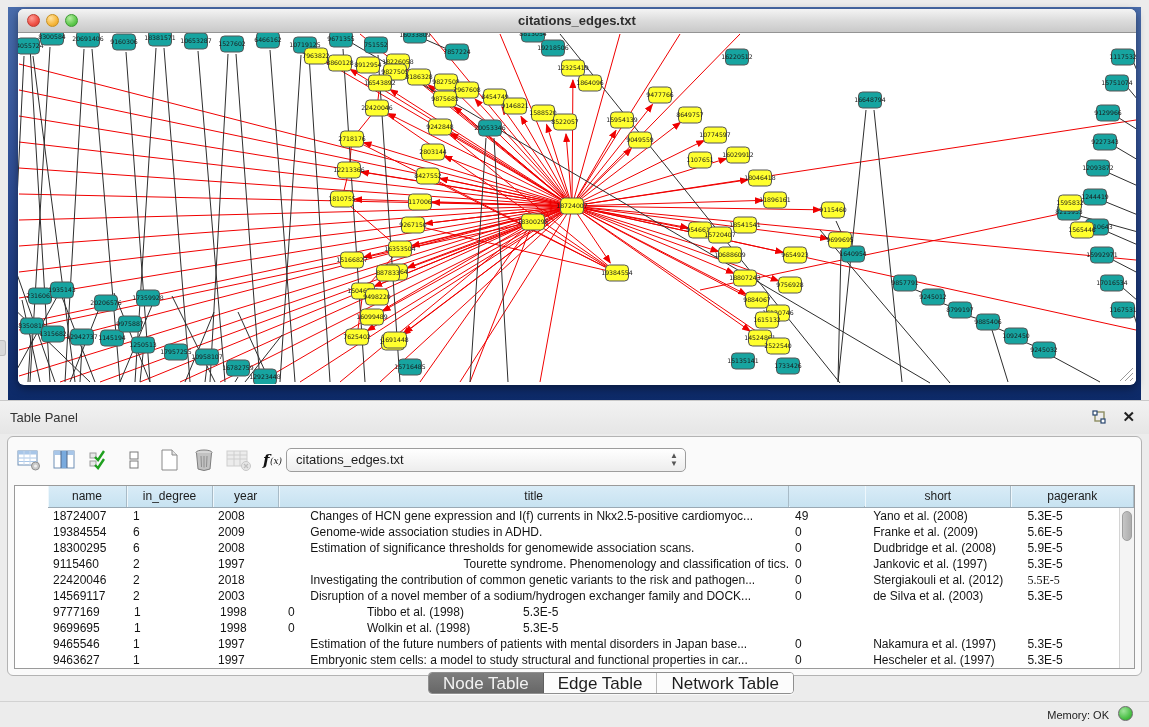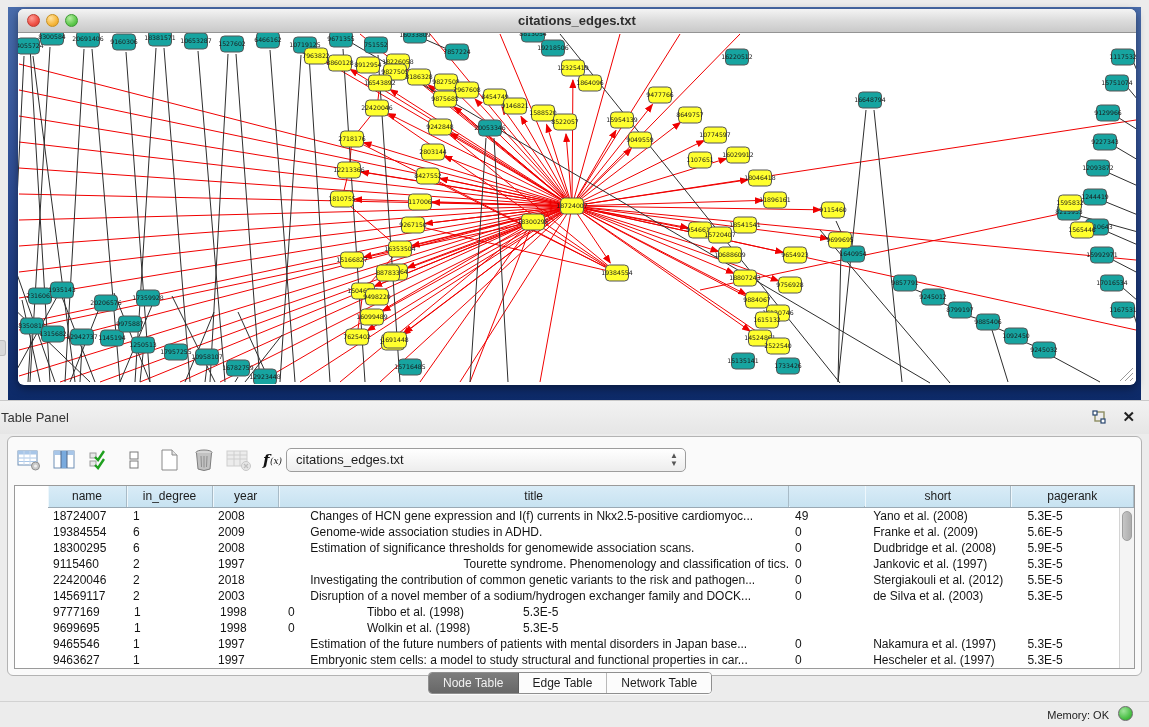--- a/index.html
+++ b/index.html
@@ -22,21 +22,21 @@
     font-size:13px; font-weight:bold; color:#2d2d2d; }
   .canvas { position:relative; width:1118px; height:351px; background:#fff;
     border-radius:0 0 5px 5px; overflow:hidden; }
   .canvas svg { display:block; }
   .edge-divider { position:absolute; left:0; top:340px; width:6px; height:16px;
     background:#d9d9d9; border:1px solid #bdbdbd; border-left:none; border-radius:0 3px 3px 0; }
 
   
   .tp-header { position:absolute; left:0; top:400px; width:1149px; height:34px;
     background:linear-gradient(180deg,#f2f2f2,#e6e6e6); border-top:1px solid #c9c9c9; }
-  .tp-title { position:absolute; left:1px; top:9px; font-size:13px; color:#333; }
+  .tp-title { position:absolute; left:10px; top:9px; font-size:13px; color:#333; }
   .tp-float { position:absolute; right:42px; top:9px; width:15px; height:15px; cursor:pointer; }
   .tp-close { position:absolute; right:14px; top:7px; font-size:15px; font-weight:bold; color:#222; cursor:pointer; }
 
   
   .panel { position:absolute; left:7px; top:436px; width:1135px; height:240px;
     background:#fafafa; border:1px solid #b3b3b3; border-radius:6px; }
   .toolbar { position:absolute; left:8px; top:8px; height:30px; display:flex; align-items:center; gap:9px; }
   .tbtn { width:26px; height:26px; display:flex; align-items:center; justify-content:center; cursor:pointer; }
   .combo { position:absolute; left:278px; top:11px; width:400px; height:24px;
     background:linear-gradient(180deg,#ffffff,#ededed); border:1px solid #9d9d9d; border-radius:5px;
@@ -55,21 +55,21 @@
   .td { overflow:hidden; white-space:nowrap; line-height:16px; }
   .scrollbar { position:absolute; right:0; top:22px; bottom:0; width:15px;
     background:#f4f4f4; border-left:1px solid #d4d4d4; }
   .thumb { position:absolute; left:2px; top:3px; width:10px; height:30px;
     background:linear-gradient(90deg,#c6c6c6,#adadad); border-radius:6px; border:1px solid #9e9e9e; cursor:pointer; }
 
   
   .tabs { position:absolute; left:428px; top:672px; height:22px; display:flex;
     border:1px solid #8f8f8f; border-radius:4px; overflow:hidden; background:#fcfcfc;
     box-shadow:0 1px 1px rgba(255,255,255,.8); }
-  .tab { font-size:12px; padding:0 14px; line-height:21px; color:#1d1d1d;
+  .tab { font-size:17px; padding:0 14px; line-height:21px; color:#1d1d1d;
     background:#fcfcfc; border-right:1px solid #b9b9b9; cursor:pointer; }
   .tab:last-child { border-right:none; }
   .tab.sel { background:linear-gradient(180deg,#7d7d7d,#676767); color:#f2f2f2;
     border-right:1px solid #5e5e5e; }
 
   
   .statusbar { position:absolute; left:0; top:701px; width:1149px; height:26px;
     border-top:1px solid #d2d2d2; }
   .memlabel { position:absolute; right:40px; top:7px; font-size:11px; color:#222; }
   .memdot { position:absolute; right:16px; top:4px; width:15px; height:15px; border-radius:50%;
@@ -644,21 +644,21 @@
           <div class="td" style="width: 148px; padding-left: 8px;">Jankovic et al. (1997)</div>
           <div class="td" style="width: 124px; padding-left: 16px;">5.3E-5</div>
         </div>
         <div class="trow">
           <div class="td" style="width: 80px; padding-left: 5px;">22420046</div>
           <div class="td" style="width: 87px; padding-left: 6px;">2</div>
           <div class="td" style="width: 67px; padding-left: 5px;">2018</div>
           <div class="td" style="width: 516px; padding-left: 31px;">Investigating the contribution of common genetic variants to the risk and pathogen...</div>
           <div class="td" style="width: 77px; padding-left: 6px;">0</div>
           <div class="td" style="width: 148px; padding-left: 8px;">Stergiakouli et al. (2012)</div>
-          <div class="td" style="width: 124px; padding-left: 16px;">5.5E-5</div>
+          <div class="td" style="width: 124px; padding-left: 16px; font-family: Liberation Serif, serif;">5.5E-5</div>
         </div>
         <div class="trow">
           <div class="td" style="width: 80px; padding-left: 5px;">14569117</div>
           <div class="td" style="width: 87px; padding-left: 6px;">2</div>
           <div class="td" style="width: 67px; padding-left: 5px;">2003</div>
           <div class="td" style="width: 516px; padding-left: 31px;">Disruption of a novel member of a sodium/hydrogen exchanger family and DOCK...</div>
           <div class="td" style="width: 77px; padding-left: 6px;">0</div>
           <div class="td" style="width: 148px; padding-left: 8px;">de Silva et al. (2003)</div>
           <div class="td" style="width: 124px; padding-left: 16px;">5.3E-5</div>
         </div>

